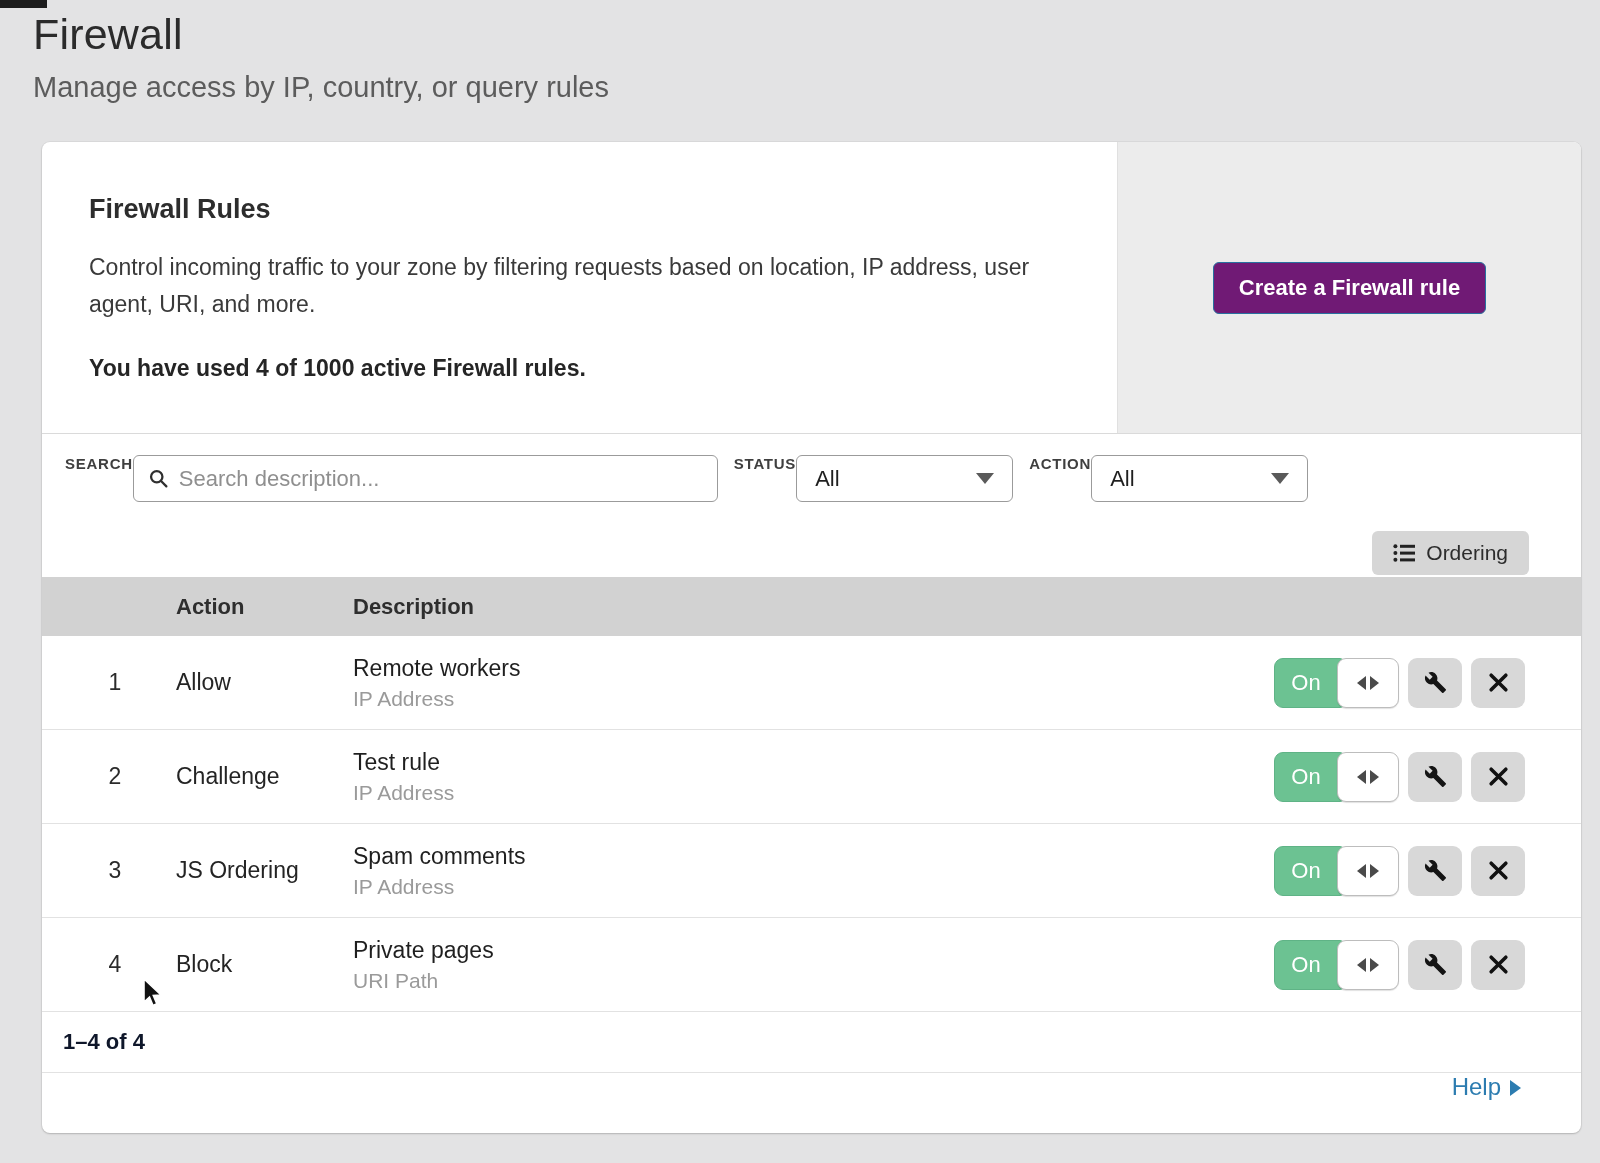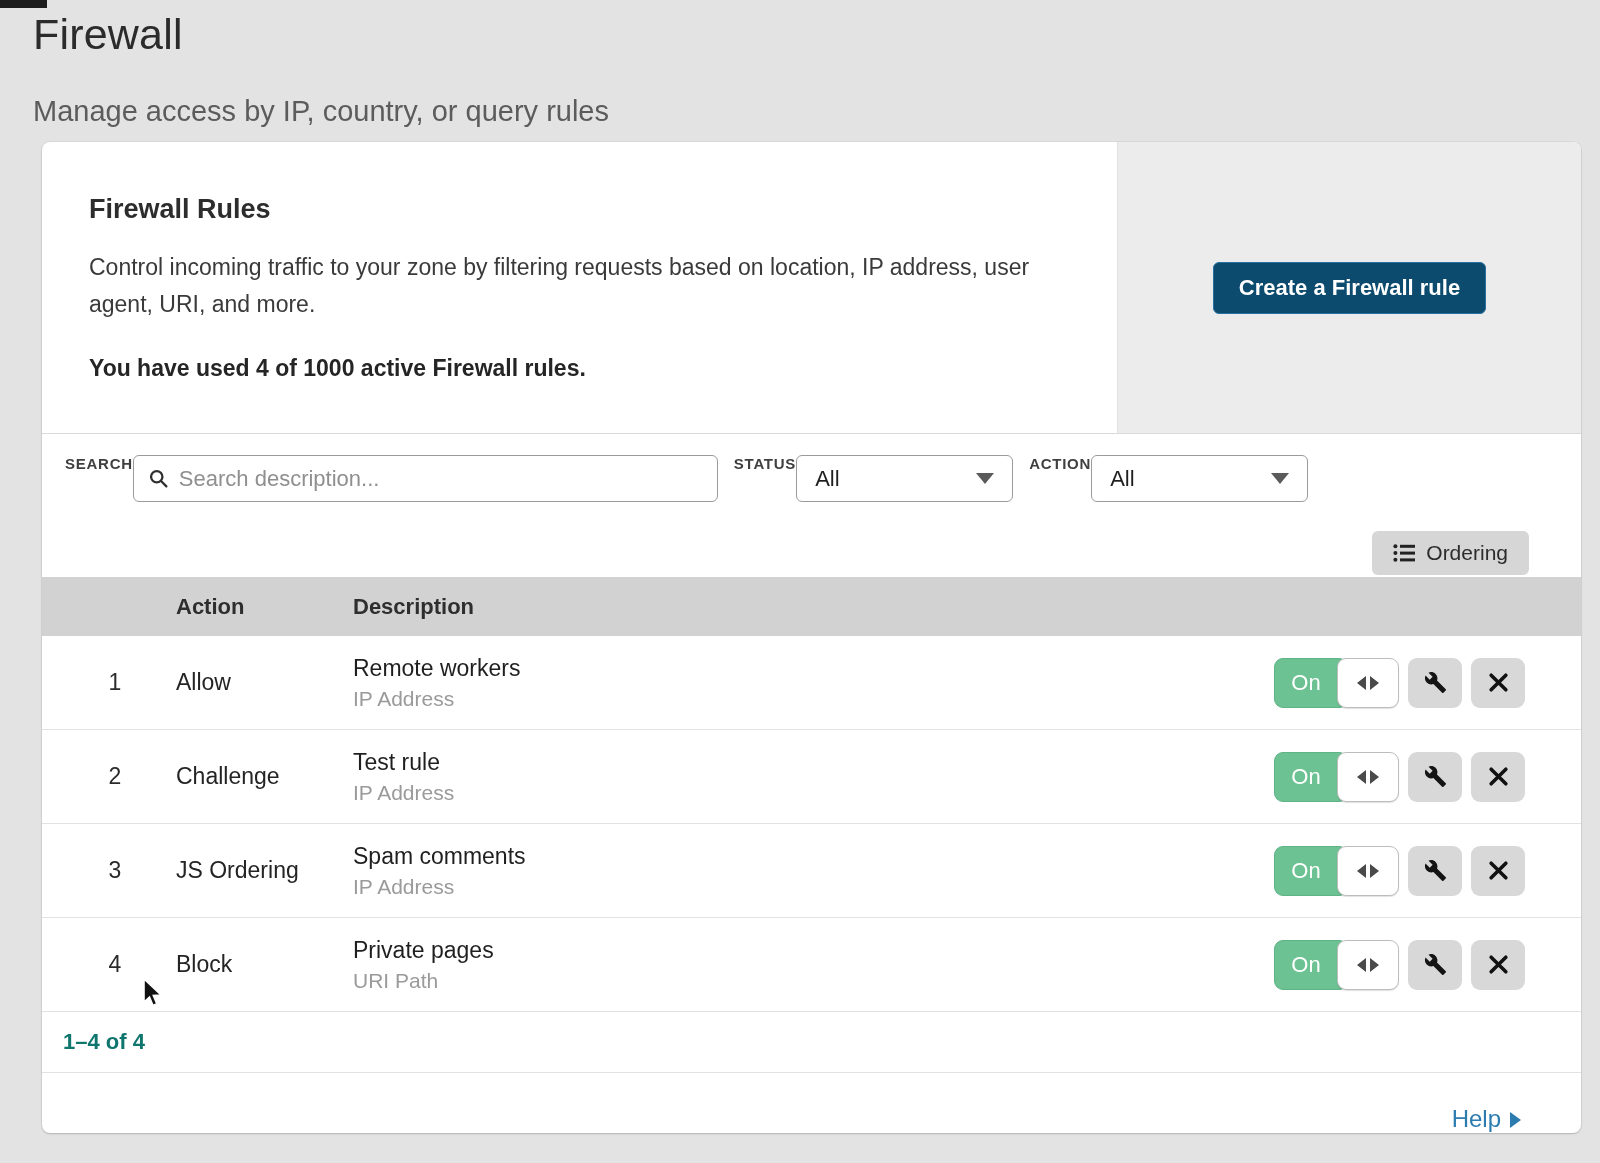--- a/index.html
+++ b/index.html
@@ -12,21 +12,21 @@
   }
   .top-artifact {
     position: absolute; left: 0; top: 0; width: 47px; height: 8px;
     background: #1d1d1d;
   }
   .page-header { padding: 10px 0 0 33px; }
   .page-title {
     font-size: 43px; font-weight: 500; color: #2b2b2b; letter-spacing: .2px;
   }
   .page-subtitle {
-    font-size: 29px; font-weight: 400; color: #5c5c5c; margin-top: 36px;
+    font-size: 29px; font-weight: 400; color: #5c5c5c; margin-top: 12px;
   }
   .card {
     position: absolute; left: 42px; top: 142px; width: 1539px; height: 991px;
     background: #ffffff; border-radius: 8px;
     box-shadow: 0 1px 2px rgba(0,0,0,.18), 0 0 0 1px rgba(0,0,0,.04);
     display: flex; flex-direction: column;
   }
   
   .card-top { display: flex; height: 292px; border-bottom: 1px solid #dadada; }
   .card-top-left { flex: 1; padding: 52px 40px 0 47px; }
@@ -35,21 +35,21 @@
     font-size: 23px; line-height: 37px; color: #3a3a3a;
     margin-top: 24px; max-width: 950px;
   }
   .card-usage { font-size: 23px; font-weight: 700; color: #252525; margin-top: 32px; }
   .card-top-right {
     width: 464px; background: #ececec; border-left: 1px solid #e0e0e0;
     border-top-right-radius: 8px;
     display: flex; align-items: center; justify-content: center;
   }
   .create-btn {
-    background: #0c4a6e; color: #ffffff; border: 1px solid #27709f;
+    background: #701a75; color: #ffffff; border: 1px solid #27709f;
     font-family: inherit; font-size: 22px; font-weight: 600;
     padding: 12px 25px; border-radius: 6px; cursor: pointer;
   }
   
   .filters {
     height: 143px; display: flex; align-items: flex-start;
     padding: 21px 52px 0 21px;
   }
   .field { display: flex; flex-direction: row; }
   .field + .field { margin-left: 14px; }
@@ -133,23 +133,23 @@
   .icon-btn {
     width: 54px; height: 50px; background: #d8d8d8; border: none;
     border-radius: 9px; display: flex; align-items: center; justify-content: center;
     cursor: pointer;
   }
   
   .pagination-row {
     height: 61px; display: flex; align-items: center; padding-left: 21px;
     border-bottom: 1px solid #e2e2e2;
   }
-  .pagination-text { font-size: 22px; font-weight: 600; color: #0f766e; }
+  .pagination-text { font-size: 22px; font-weight: 600; color: #0f172a; }
   .help-row {
-    flex: 1; display: flex; align-items: flex-end; justify-content: flex-end;
+    flex: 1; display: flex; align-items: flex-start; justify-content: flex-end;
     padding-right: 60px;
   }
   .help-link {
     display: flex; align-items: center; gap: 9px;
     color: #2c7cb0; font-size: 24px; font-weight: 500;
     text-decoration: none; cursor: pointer;
   }
   .tri-help {
     width: 0; height: 0; margin-top: 2px;
     border-top: 8px solid transparent; border-bottom: 8px solid transparent;

